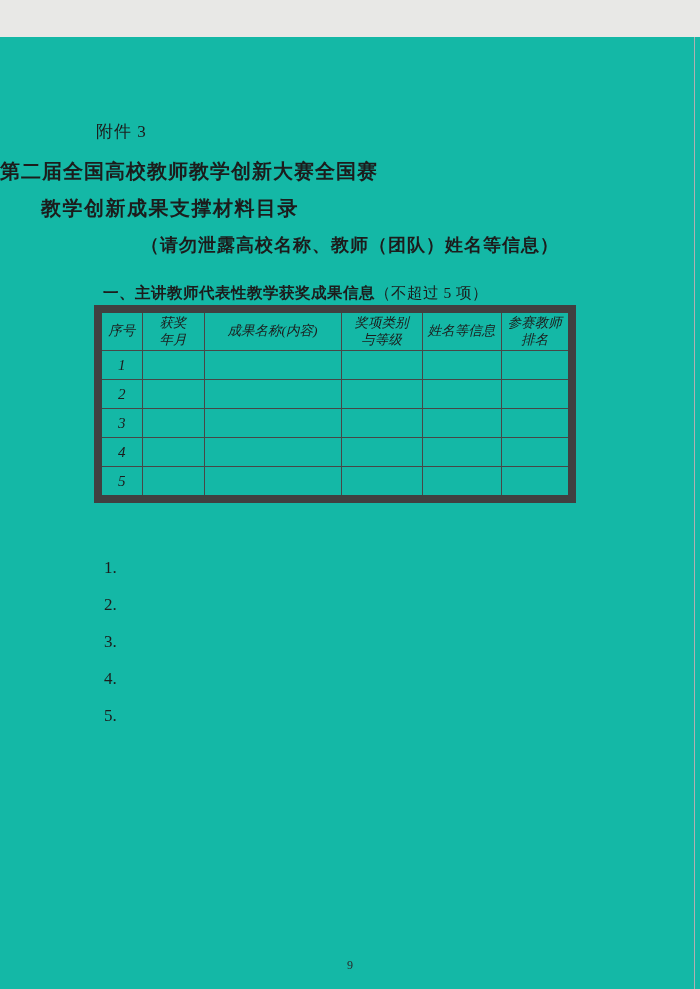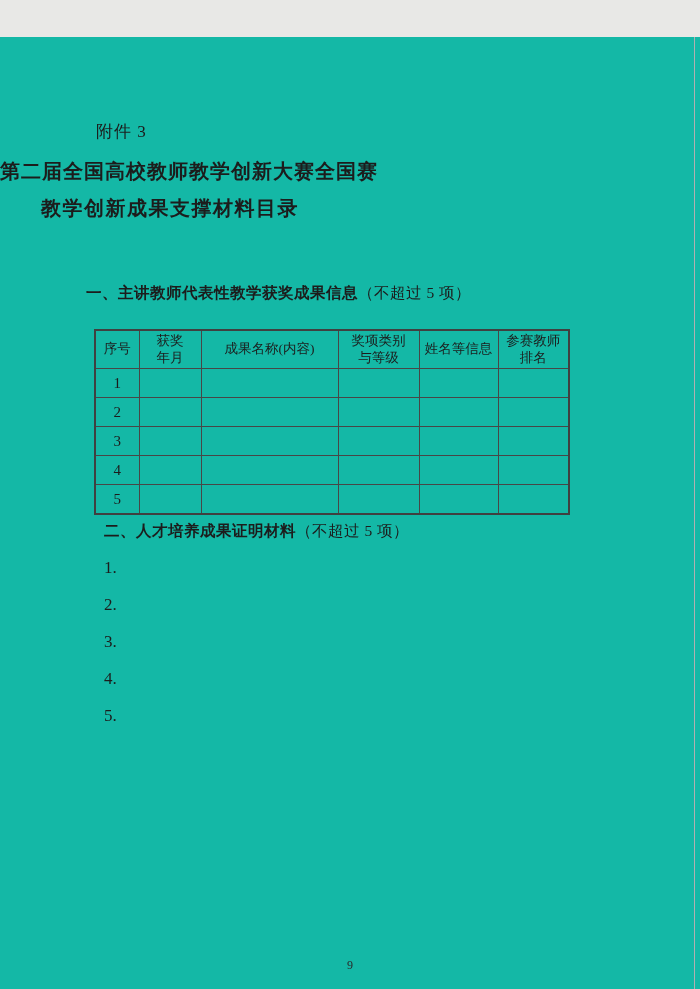--- a/index.html
+++ b/index.html
@@ -47,30 +47,31 @@
     font-weight: 700;
     font-size: 15.5px;
     letter-spacing: 0.5px;
     white-space: nowrap;
   }
   .section-heading .note {
     font-family: "Liberation Serif", "DejaVu Serif", serif;
     font-weight: 400;
     font-size: 15.5px;
   }
-  .section1-heading { left: 86px; top: 246px; }
+  .section1-heading { left: 103px; top: 246px; }
   .section2-heading { left: 104px; top: 484px; }
   table.awards-table {
     position: absolute;
     left: 94px;
-    top: 292px;
+    top: 268px;
     width: 474px;
     border-collapse: collapse;
     table-layout: fixed;
-    border: 2px solid #404040;
+    border: 8px solid #404040;
+    font-style: italic;
   }
   table.awards-table th,
   table.awards-table td {
     border: 1px solid #474747;
     padding: 0;
     text-align: center;
     vertical-align: middle;
   }
   table.awards-table thead th {
     height: 37px;
@@ -121,20 +122,21 @@
 </head>
 <body>
 
 <div class="page">
 
   <div class="attachment-label">附件 3</div>
 
   <div class="title-line title-line-1">第二届全国高校教师教学创新大赛全国赛</div>
   <div class="title-line title-line-2">教学创新成果支撑材料目录</div>
 
+  <div class="privacy-note">（请勿泄露高校名称、教师（团队）姓名等信息）</div>
 
   <div class="section-heading section1-heading">
     <span>一、主讲教师代表性教学获奖成果信息</span><span class="note">（不超过 5 项）</span>
   </div>
 
   <table class="awards-table">
     <colgroup>
       <col class="col-serial">
       <col class="col-date">
       <col class="col-name">
@@ -204,23 +206,20 @@
         <td>5</td>
         <td></td>
         <td></td>
         <td></td>
         <td></td>
         <td></td>
       </tr>
     </tbody>
   </table>
 
-  <div class="section-heading section2-heading">
-    <span>二、人才培养成果证明材料</span><span class="note">（不超过 5 项）</span>
-  </div>
 
   <div class="numbered-list">
     <div class="list-item">1.</div>
     <div class="list-item">2.</div>
     <div class="list-item">3.</div>
     <div class="list-item">4.</div>
     <div class="list-item">5.</div>
   </div>
 
   <div class="page-number">9</div>

